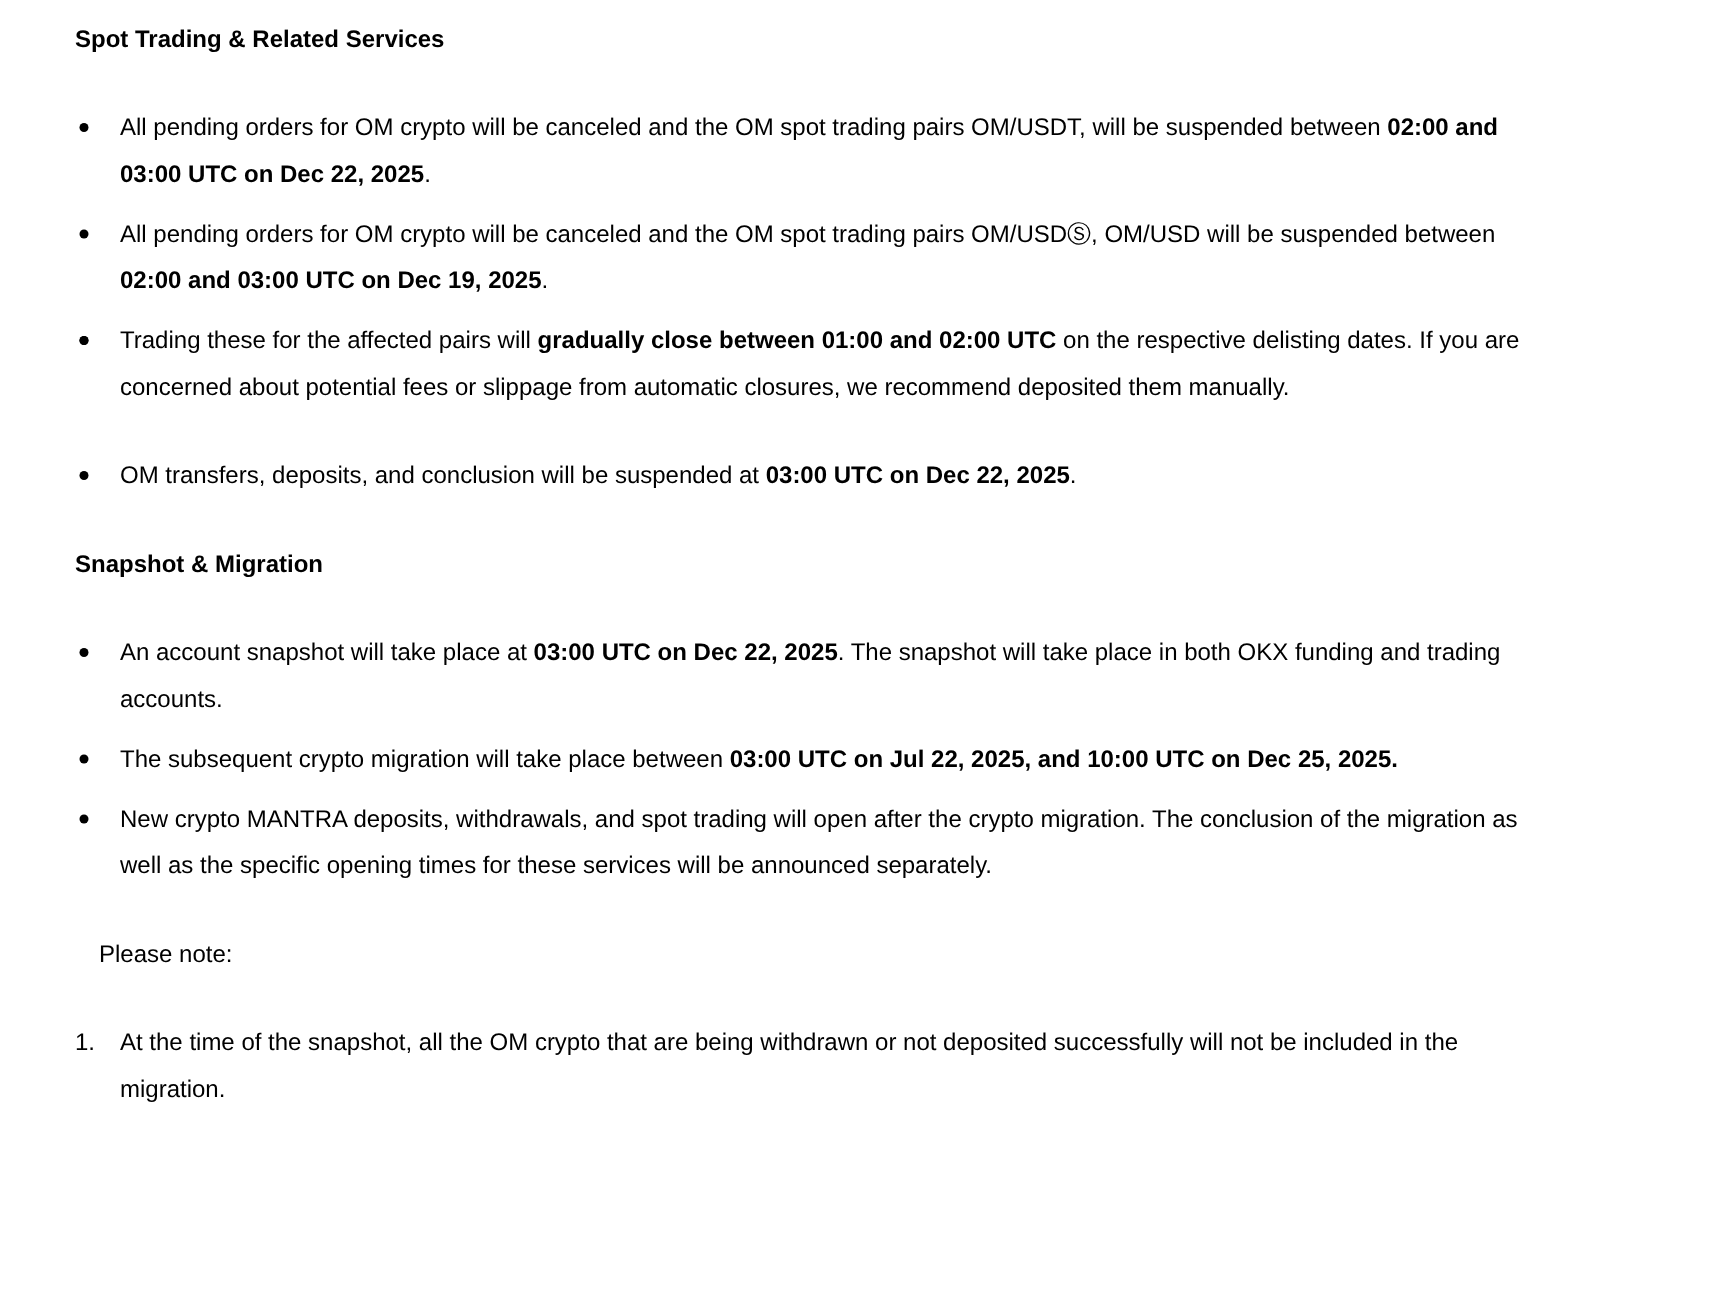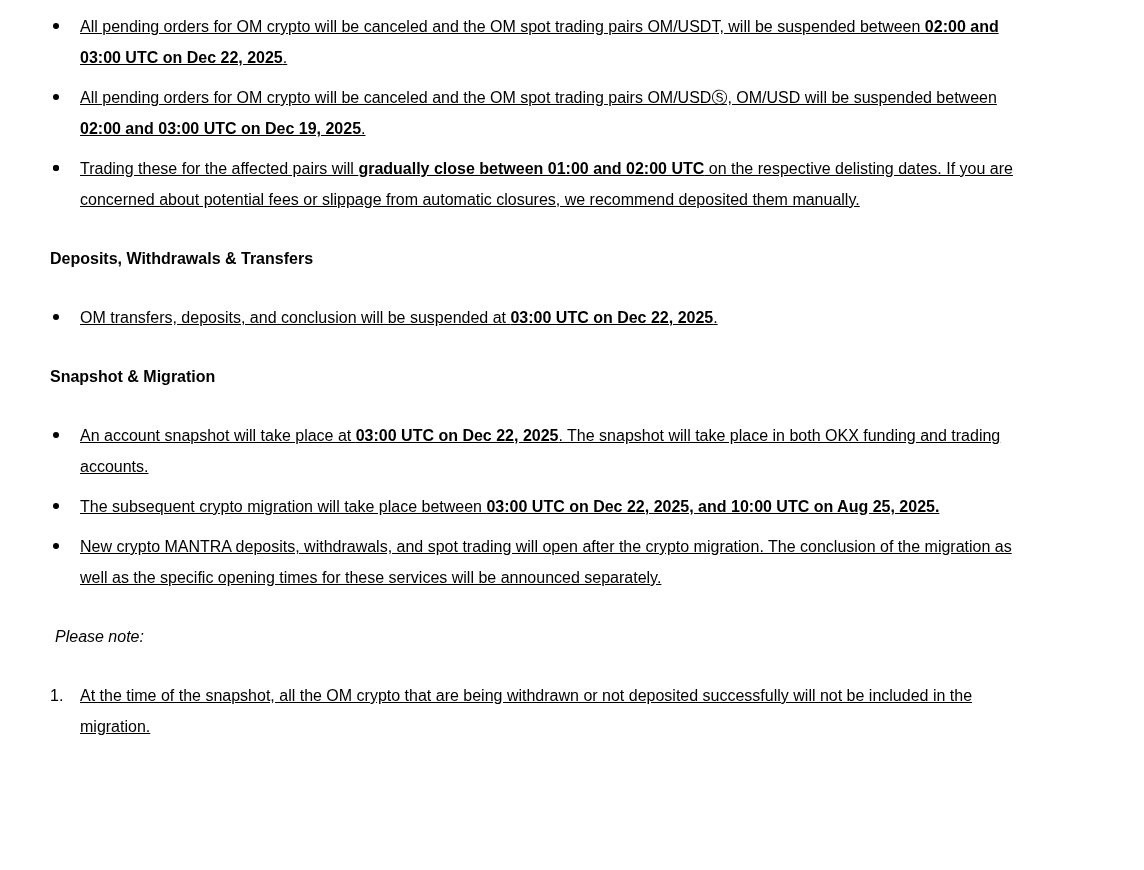--- a/index.html
+++ b/index.html
@@ -17,21 +17,20 @@
   h3 {
     font-size: 16px;
     line-height: 31px;
     font-weight: 700;
     margin: 0 0 28px 0;
   }
   ul, ol {
     list-style: none;
     margin: 0 2px 28px 0;
     padding: 0;
-    text-decoration: underline;
   }
   li {
     position: relative;
     padding-left: 30px;
     margin-bottom: 9px;
     font-size: 16px;
     line-height: 31px;
   }
   li:last-child { margin-bottom: 0; }
   .bullet-dot {
@@ -45,48 +44,47 @@
   }
   .num {
     position: absolute;
     left: 0;
     top: 0;
     width: 26px;
   }
   .note-label {
     font-size: 16px;
     line-height: 31px;
-    margin: 0 0 28px 5px;
-    font-style: italic;
+    margin: 0 0 28px 16px;
   }
   strong { font-weight: 700; }
 </style>
 </head>
 <body>
 
 <div id="content">
     <section>
+      <h3>Spot Trading &amp; Related Services</h3>
       <ul>
         <li><span class="bullet-dot"></span><span><span>All pending orders for OM crypto will be canceled and the OM spot trading pairs OM/USDT, will be suspended between </span><strong>02:00 and 03:00 UTC on Dec 22, 2025</strong><span>.</span></span></li>
         <li><span class="bullet-dot"></span><span><span>All pending orders for OM crypto will be canceled and the OM spot trading pairs OM/USDⓈ, OM/USD will be suspended between </span><strong>02:00 and 03:00 UTC on Dec 19, 2025</strong><span>.</span></span></li>
         <li><span class="bullet-dot"></span></li>
         <li><span class="bullet-dot"></span><span><span>Trading these for the affected pairs will </span><strong>gradually close between 01:00 and 02:00 UTC</strong><span> on the respective delisting dates. If you are concerned about potential fees or slippage from automatic closures, we recommend deposited them manually.</span></span></li>
       </ul>
     </section>
     <section>
-      <h3>Deposits, Withdrawals &amp; Transfers</h3>
       <ul>
         <li><span class="bullet-dot"></span><span><span>OM transfers, deposits, and conclusion will be suspended at </span><strong>03:00 UTC on Dec 22, 2025</strong><span>.</span></span></li>
       </ul>
     </section>
     <section>
       <h3>Snapshot &amp; Migration</h3>
       <ul>
         <li><span class="bullet-dot"></span><span><span>An account snapshot will take place at </span><strong>03:00 UTC on Dec 22, 2025</strong><span>. The snapshot will take place in both OKX funding and trading accounts.</span></span></li>
-        <li><span class="bullet-dot"></span><span><span>The subsequent crypto migration will take place between </span><strong>03:00 UTC on Dec 22, 2025, and 10:00 UTC on Aug 25, 2025.</strong></span></li>
+        <li><span class="bullet-dot"></span><span><span>The subsequent crypto migration will take place between </span><strong>03:00 UTC on Jul 22, 2025, and 10:00 UTC on Dec 25, 2025.</strong></span></li>
         <li><span class="bullet-dot"></span><span><span>New crypto MANTRA deposits, withdrawals, and spot trading will open after the crypto migration. The conclusion of the migration as well as the specific opening times for these services will be announced separately.</span></span></li>
       </ul>
     </section>
     <p class="note-label">Please note:</p>
     <ol>
       <li><span class="num">1.</span><span><span>At the time of the snapshot, all the OM crypto that are being withdrawn or not deposited successfully will not be included in the migration.</span></span></li>
     </ol>
   </div>
 
 </body></html>

